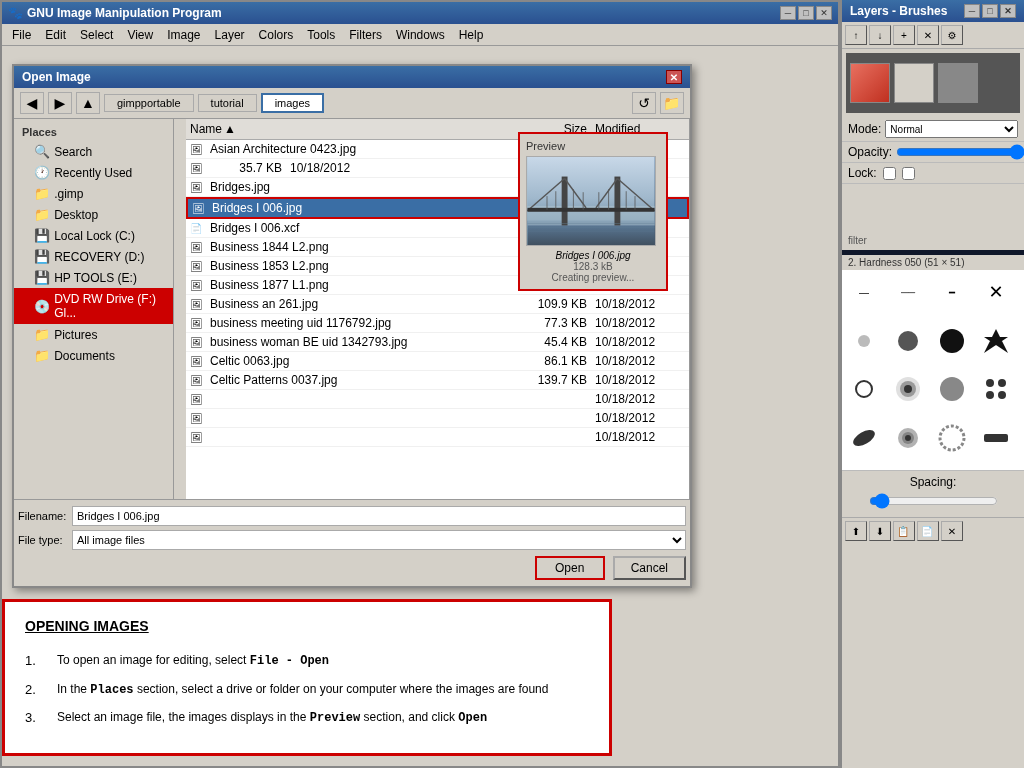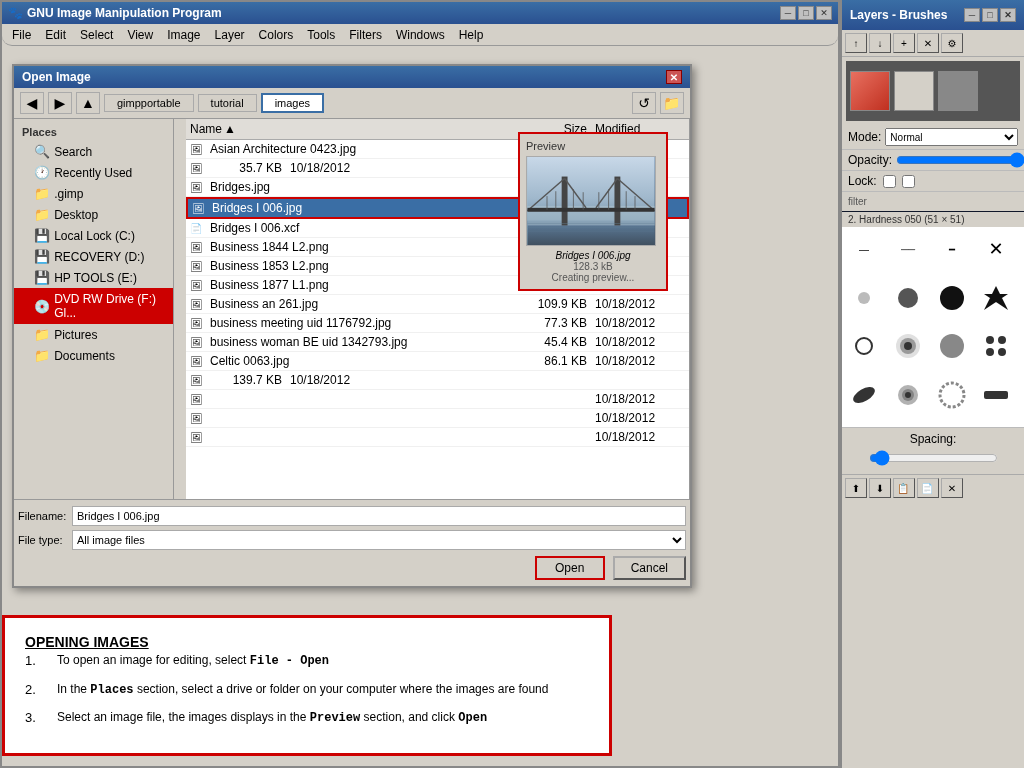--- a/index.html
+++ b/index.html
@@ -39,21 +39,20 @@
 
     
     .menu-bar {
       background: #d4d0c8;
       padding: 2px 4px;
       display: flex;
       gap: 2px;
       border-bottom: 1px solid #999;
       height: 22px;
       align-items: center;
-      border-radius: 10px;
     }
     .menu-item {
       padding: 2px 6px;
       cursor: pointer;
       font-size: 12px;
     }
 
     
     .dialog {
       position: absolute;
@@ -273,21 +272,21 @@
       width: 610px;
       background: white;
       border: 3px solid #c00;
       padding: 16px 20px;
       z-index: 10;
     }
     .instruction-title {
       font-size: 14px;
       font-weight: bold;
       text-decoration: underline;
-      margin-bottom: 2px;
+      margin-bottom: 18px;
       text-align: left;
     }
     .instruction-list {
       list-style: none;
       padding: 0;
     }
     .instruction-list li {
       display: flex;
       gap: 12px;
       margin-bottom: 10px;
@@ -311,22 +310,22 @@
       border-left: 2px solid #888;
     }
     .layers-title {
       background: linear-gradient(to bottom, #3a6ea5, #2a5090);
       color: white;
       padding: 4px 8px;
       font-size: 11px;
       font-weight: bold;
       display: flex;
       justify-content: space-between;
-      align-items: center;
-      height: 30px;
+      align-items: flex-start;
+      height: 22px;
     }
     .layers-mode-row {
       padding: 3px 6px;
       font-size: 11px;
       display: flex;
       align-items: center;
       gap: 4px;
       border-bottom: 1px solid #bbb;
     }
     .mode-select {
@@ -374,21 +373,22 @@
       background: linear-gradient(135deg, #e87060, #c03020);
     }
     .layer-thumb-gray {
       background: #888;
     }
 
     
     .brushes-filter {
       padding: 4px 6px;
       font-size: 11px;
-      border-bottom: 1px solid #0f172a;
+      border-bottom: 5px solid #0f172a;
+      margin-top: 47px;
     }
     .brushes-filter-label { color: #555; font-size: 10px; }
     .brushes-info { font-size: 10px; padding: 2px 6px; color: #333; }
     .brushes-grid {
       display: grid;
       grid-template-columns: repeat(4, 1fr);
       gap: 2px;
       padding: 4px;
       background: #fff;
       min-height: 200px;
@@ -602,20 +602,21 @@
           <span class="file-date">10/18/2012</span>
         </div>
         <div class="file-row">
           <span class="file-icon">🖼</span>
           <span class="file-name">Celtic 0063.jpg</span>
           <span class="file-size">86.1 KB</span>
           <span class="file-date">10/18/2012</span>
         </div>
         <div class="file-row">
           <span class="file-icon">🖼</span>
+          <span class="file-name">Celtic Patterns 0037.jpg</span>
           <span class="file-size">139.7 KB</span>
           <span class="file-date">10/18/2012</span>
         </div>
         <div class="file-row">
           <span class="file-icon">🖼</span>
           <span class="file-name"></span>
           <span class="file-size"></span>
           <span class="file-date">10/18/2012</span>
         </div>
         <div class="file-row">

